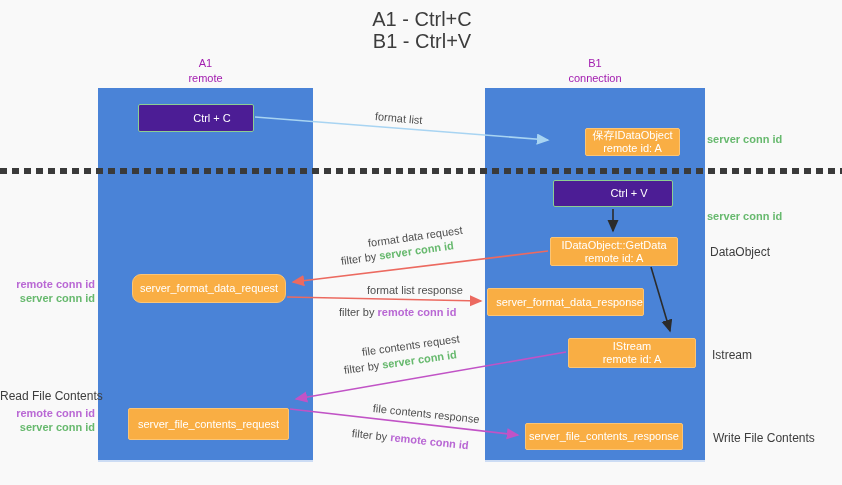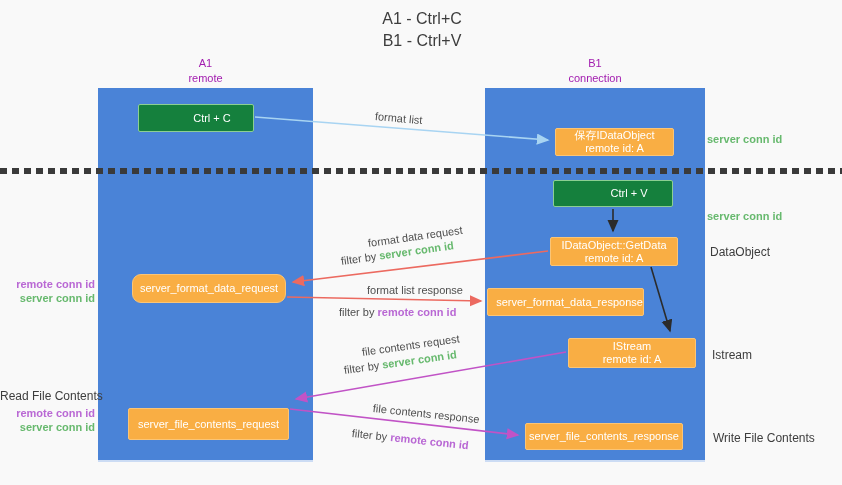--- a/index.html
+++ b/index.html
@@ -1,26 +1,26 @@
 <!DOCTYPE html>
 <html><head>
 <meta charset="utf-8">
 <style>
   html,body{margin:0;padding:0;}
   .canvas{position:relative;width:842px;height:485px;background:#f9f9f9;
     font-family:"Liberation Sans",sans-serif;overflow:hidden;}
   .title{position:absolute;left:290px;top:8px;width:264px;text-align:center;
-    font-size:16px;line-height:22px;color:#3d3d3d;}
+    font-size:20px;line-height:22px;color:#3d3d3d;}
   .col-head{position:absolute;text-align:center;font-size:11px;line-height:15px;color:#a21caf;}
   .lifeline{position:absolute;top:88px;height:372px;background:#4a83d7;border-bottom:2px solid #ccdcf4;}
   .dashline{position:absolute;left:0;top:168px;width:842px;height:6px;
     background:repeating-linear-gradient(90deg,#3a3a3a 0 7px,transparent 7px 12px);}
   .box{position:absolute;display:flex;flex-direction:column;align-items:center;justify-content:center;
     color:#fff;font-size:11px;line-height:13px;text-align:center;border-radius:2px;box-sizing:border-box;}
-  .green{background:#15803d;border:1px solid #8ccf92;padding-left:32px;}
+  .green{background:#4c1d95;border:1px solid #8ccf92;padding-left:32px;}
   .orange{background:#f9ae44;border:1px solid #fbc576;}
   .lbl{position:absolute;font-size:11px;color:#4f4f4f;white-space:nowrap;}
   .dark{color:#3d3d3d;font-size:12px;}
   .bg{color:#67b96e;font-weight:bold;}
   .bp{color:#b968d4;font-weight:bold;}
   .ralign{left:0;width:95px;text-align:right;}
   .rneg{transform:rotate(-8deg);transform-origin:left center;}
   .rpos5{transform:rotate(5deg);transform-origin:left center;}
   .rpos6{transform:rotate(6deg);transform-origin:left center;}
   .arrows{position:absolute;left:0;top:0;pointer-events:none;}
@@ -69,21 +69,21 @@
     <line x1="651" y1="267" x2="670" y2="331" stroke="#2b2b2b" stroke-width="1.6" marker-end="url(#ah-black)"></line>
     <line x1="548" y1="251" x2="293" y2="282" stroke="#ec6a60" stroke-width="1.6" marker-end="url(#ah-red)"></line>
     <line x1="287" y1="297" x2="481" y2="301" stroke="#ec6a60" stroke-width="1.6" marker-end="url(#ah-red)"></line>
     <line x1="566" y1="352" x2="296" y2="399" stroke="#c153c6" stroke-width="1.6" marker-end="url(#ah-mag)"></line>
     <line x1="290" y1="409" x2="518" y2="435" stroke="#c153c6" stroke-width="1.6" marker-end="url(#ah-mag)"></line>
   </svg>
 
   <div class="box green" style="left:138px;top:104px;width:116px;height:28px;">
     <span>Ctrl + C</span>
   </div>
-  <div class="box orange" style="left:555px;top:128px;width:119px;height:28px;">
+  <div class="box orange" style="left:585px;top:128px;width:95px;height:28px;">
     <span>保存IDataObject</span>
     <span>remote id: A</span>
   </div>
   <div class="box green" style="left:553px;top:180px;width:120px;height:27px;">
     <span>Ctrl + V</span>
   </div>
   <div class="box orange" style="left:550px;top:237px;width:128px;height:29px;">
     <span>IDataObject::GetData</span>
     <span>remote id: A</span>
   </div>

